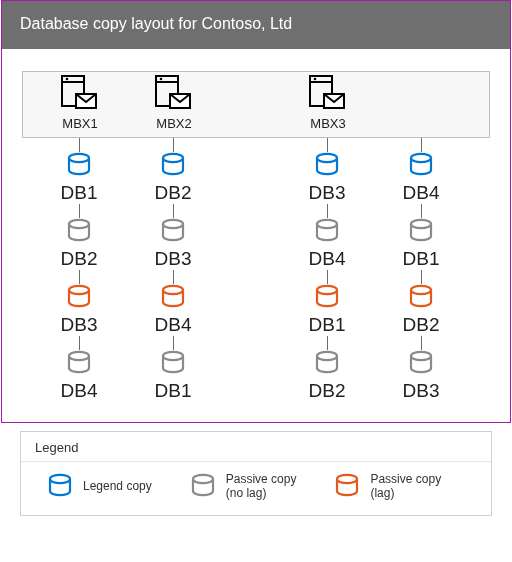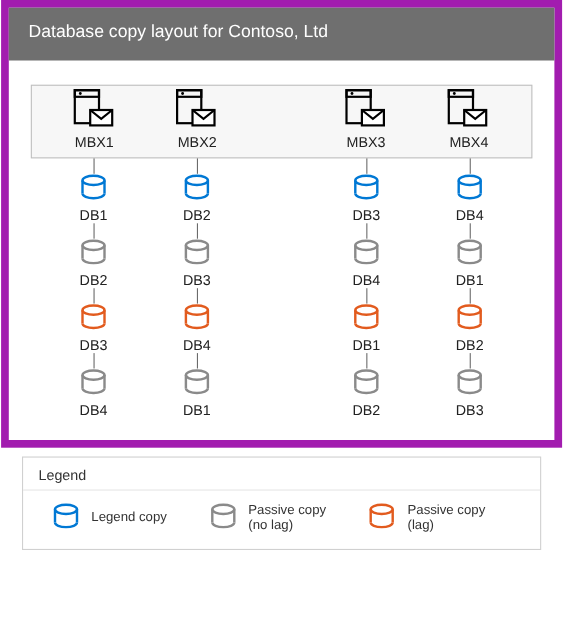--- a/index.html
+++ b/index.html
@@ -4,21 +4,21 @@
 <style>
   * { box-sizing: border-box; margin: 0; padding: 0; }
   body {
     font-family: "Segoe UI", Arial, sans-serif;
     background: #fff;
     width: 512px;
     height: 562px;
     overflow: hidden;
   }
   .frame {
-    border: 7px solid #a21caf;
+    border: 1px solid #a21caf;
     width: 510px;
     margin: 0 auto;
   }
   .header {
     background: #6f6f6f;
     color: #fff;
     font-size: 16px;
     font-weight: 400;
     padding: 14px 18px 16px 18px;
   }
@@ -38,21 +38,21 @@
     align-items: center;
   }
   .gap { flex: 0 0 60px; }
   .server-icon { height: 38px; display:flex; align-items:flex-end; }
   .server-label { font-size: 13px; color:#222; margin-top:6px; }
   .connector {
     width: 1px;
     height: 14px;
     background: #6b6b6b;
   }
-  .db-label { font-size: 13px; color:#222; margin-top:4px; margin-bottom:0; }
+  .db-label { font-size: 19px; color:#222; margin-top:4px; margin-bottom:0; }
   .db-cell { display:flex; flex-direction:column; align-items:center; }
 
   .legend-frame {
     border: 1px solid #d0d0d0;
     width: 472px;
     margin: 8px auto 0 auto;
   }
   .legend-title {
     font-size: 13px;
     color:#333;
@@ -120,34 +120,20 @@
     <rect x="2" y="2" width="22" height="6" fill="none" stroke="#000" stroke-width="2"></rect>
     <circle cx="7" cy="5" r="1.3" fill="#000"></circle>
     <g>
       <rect x="16" y="20" width="20" height="14" fill="#fff" stroke="#000" stroke-width="2"></rect>
       <polyline points="16,20 26,28 36,20" fill="none" stroke="#000" stroke-width="2"></polyline>
     </g>
   </svg>
           </div>
     <div class="server-label">MBX3</div>
         </div>
-        <div class="col">
-    <div class="server-icon">
-            <svg width="40" height="36" viewBox="0 0 40 36">
-    <rect x="2" y="2" width="22" height="30" fill="none" stroke="#000" stroke-width="2"></rect>
-    <rect x="2" y="2" width="22" height="6" fill="none" stroke="#000" stroke-width="2"></rect>
-    <circle cx="7" cy="5" r="1.3" fill="#000"></circle>
-    <g>
-      <rect x="16" y="20" width="20" height="14" fill="#fff" stroke="#000" stroke-width="2"></rect>
-      <polyline points="16,20 26,28 36,20" fill="none" stroke="#000" stroke-width="2"></polyline>
-    </g>
-  </svg>
-          </div>
-    <div class="server-label">MBX4</div>
-        </div>
       </div>
     <div class="columns-row" id="columns-row">
         <div class="col">
           <div class="db-cell">
       <div class="connector"></div>
       <svg width="26" height="26" viewBox="0 0 26 26">
     <ellipse cx="13" cy="6" rx="10" ry="4.2" fill="#fff" stroke="#0078d4" stroke-width="2.2"></ellipse>
     <path d="M3 6 V18" fill="none" stroke="#0078d4" stroke-width="2.2"></path>
     <path d="M23 6 V18" fill="none" stroke="#0078d4" stroke-width="2.2"></path>
     <path d="M3 18 A10 4.2 0 0 0 23 18" fill="none" stroke="#0078d4" stroke-width="2.2"></path>

